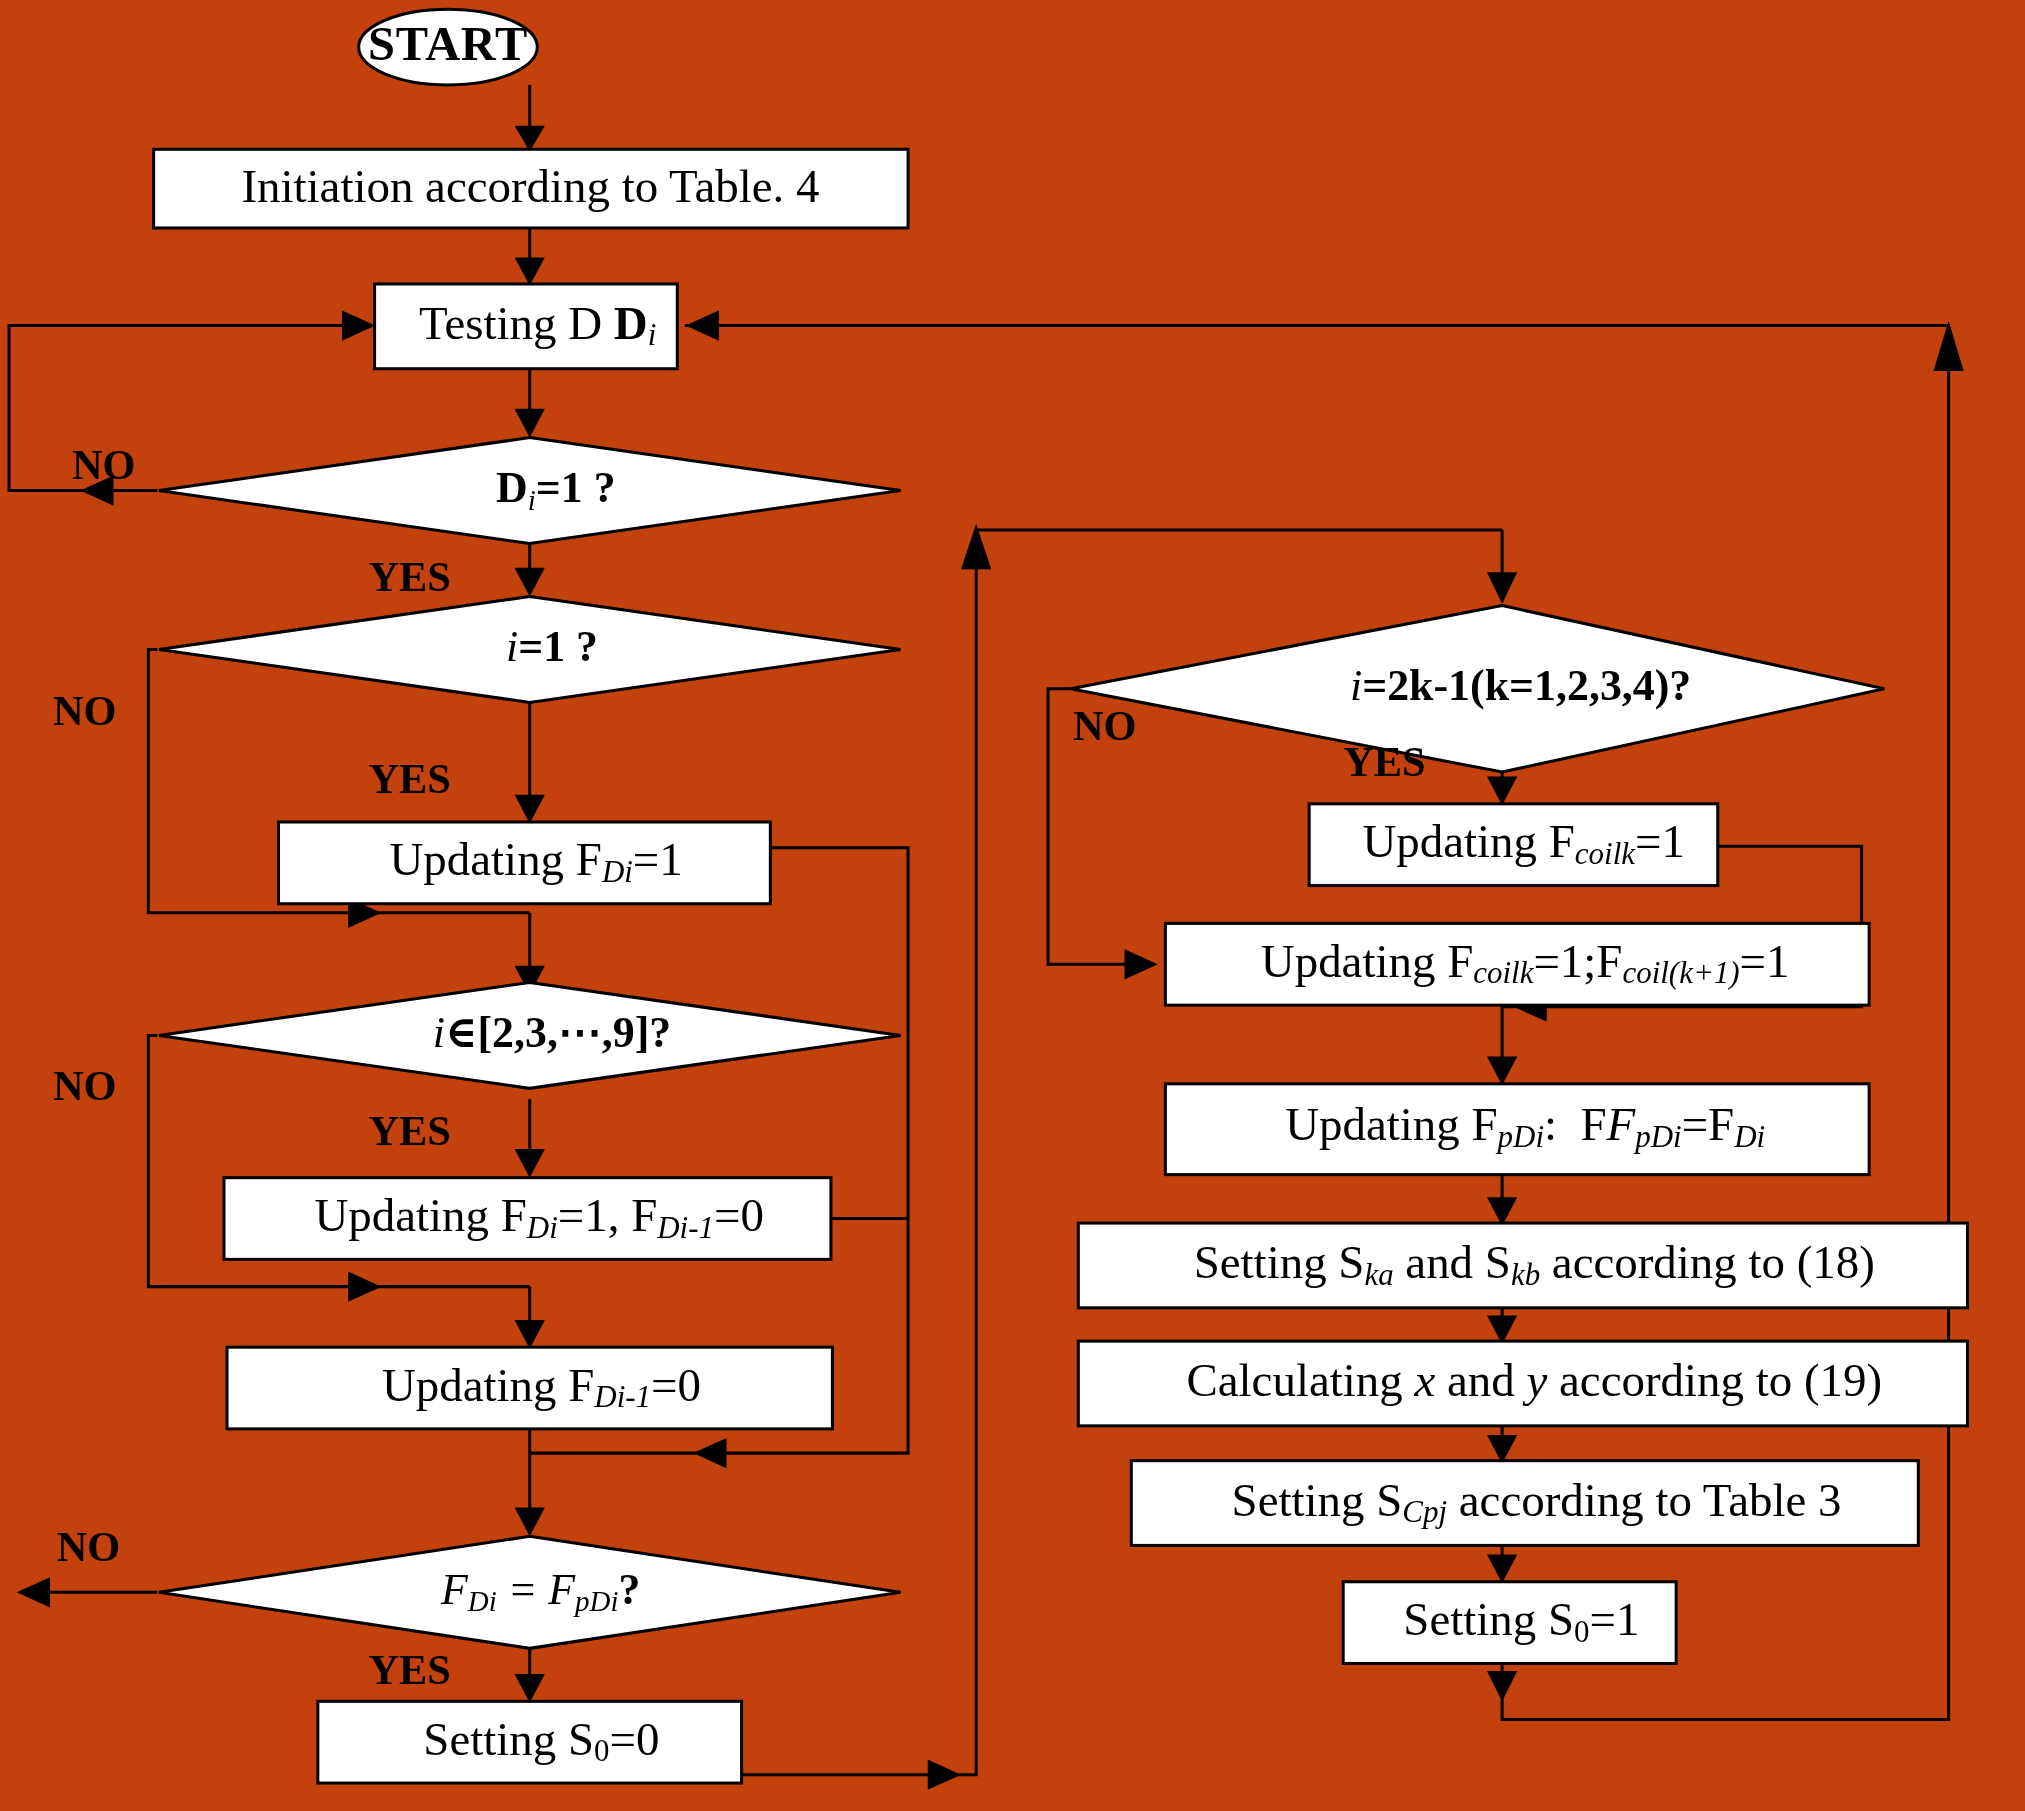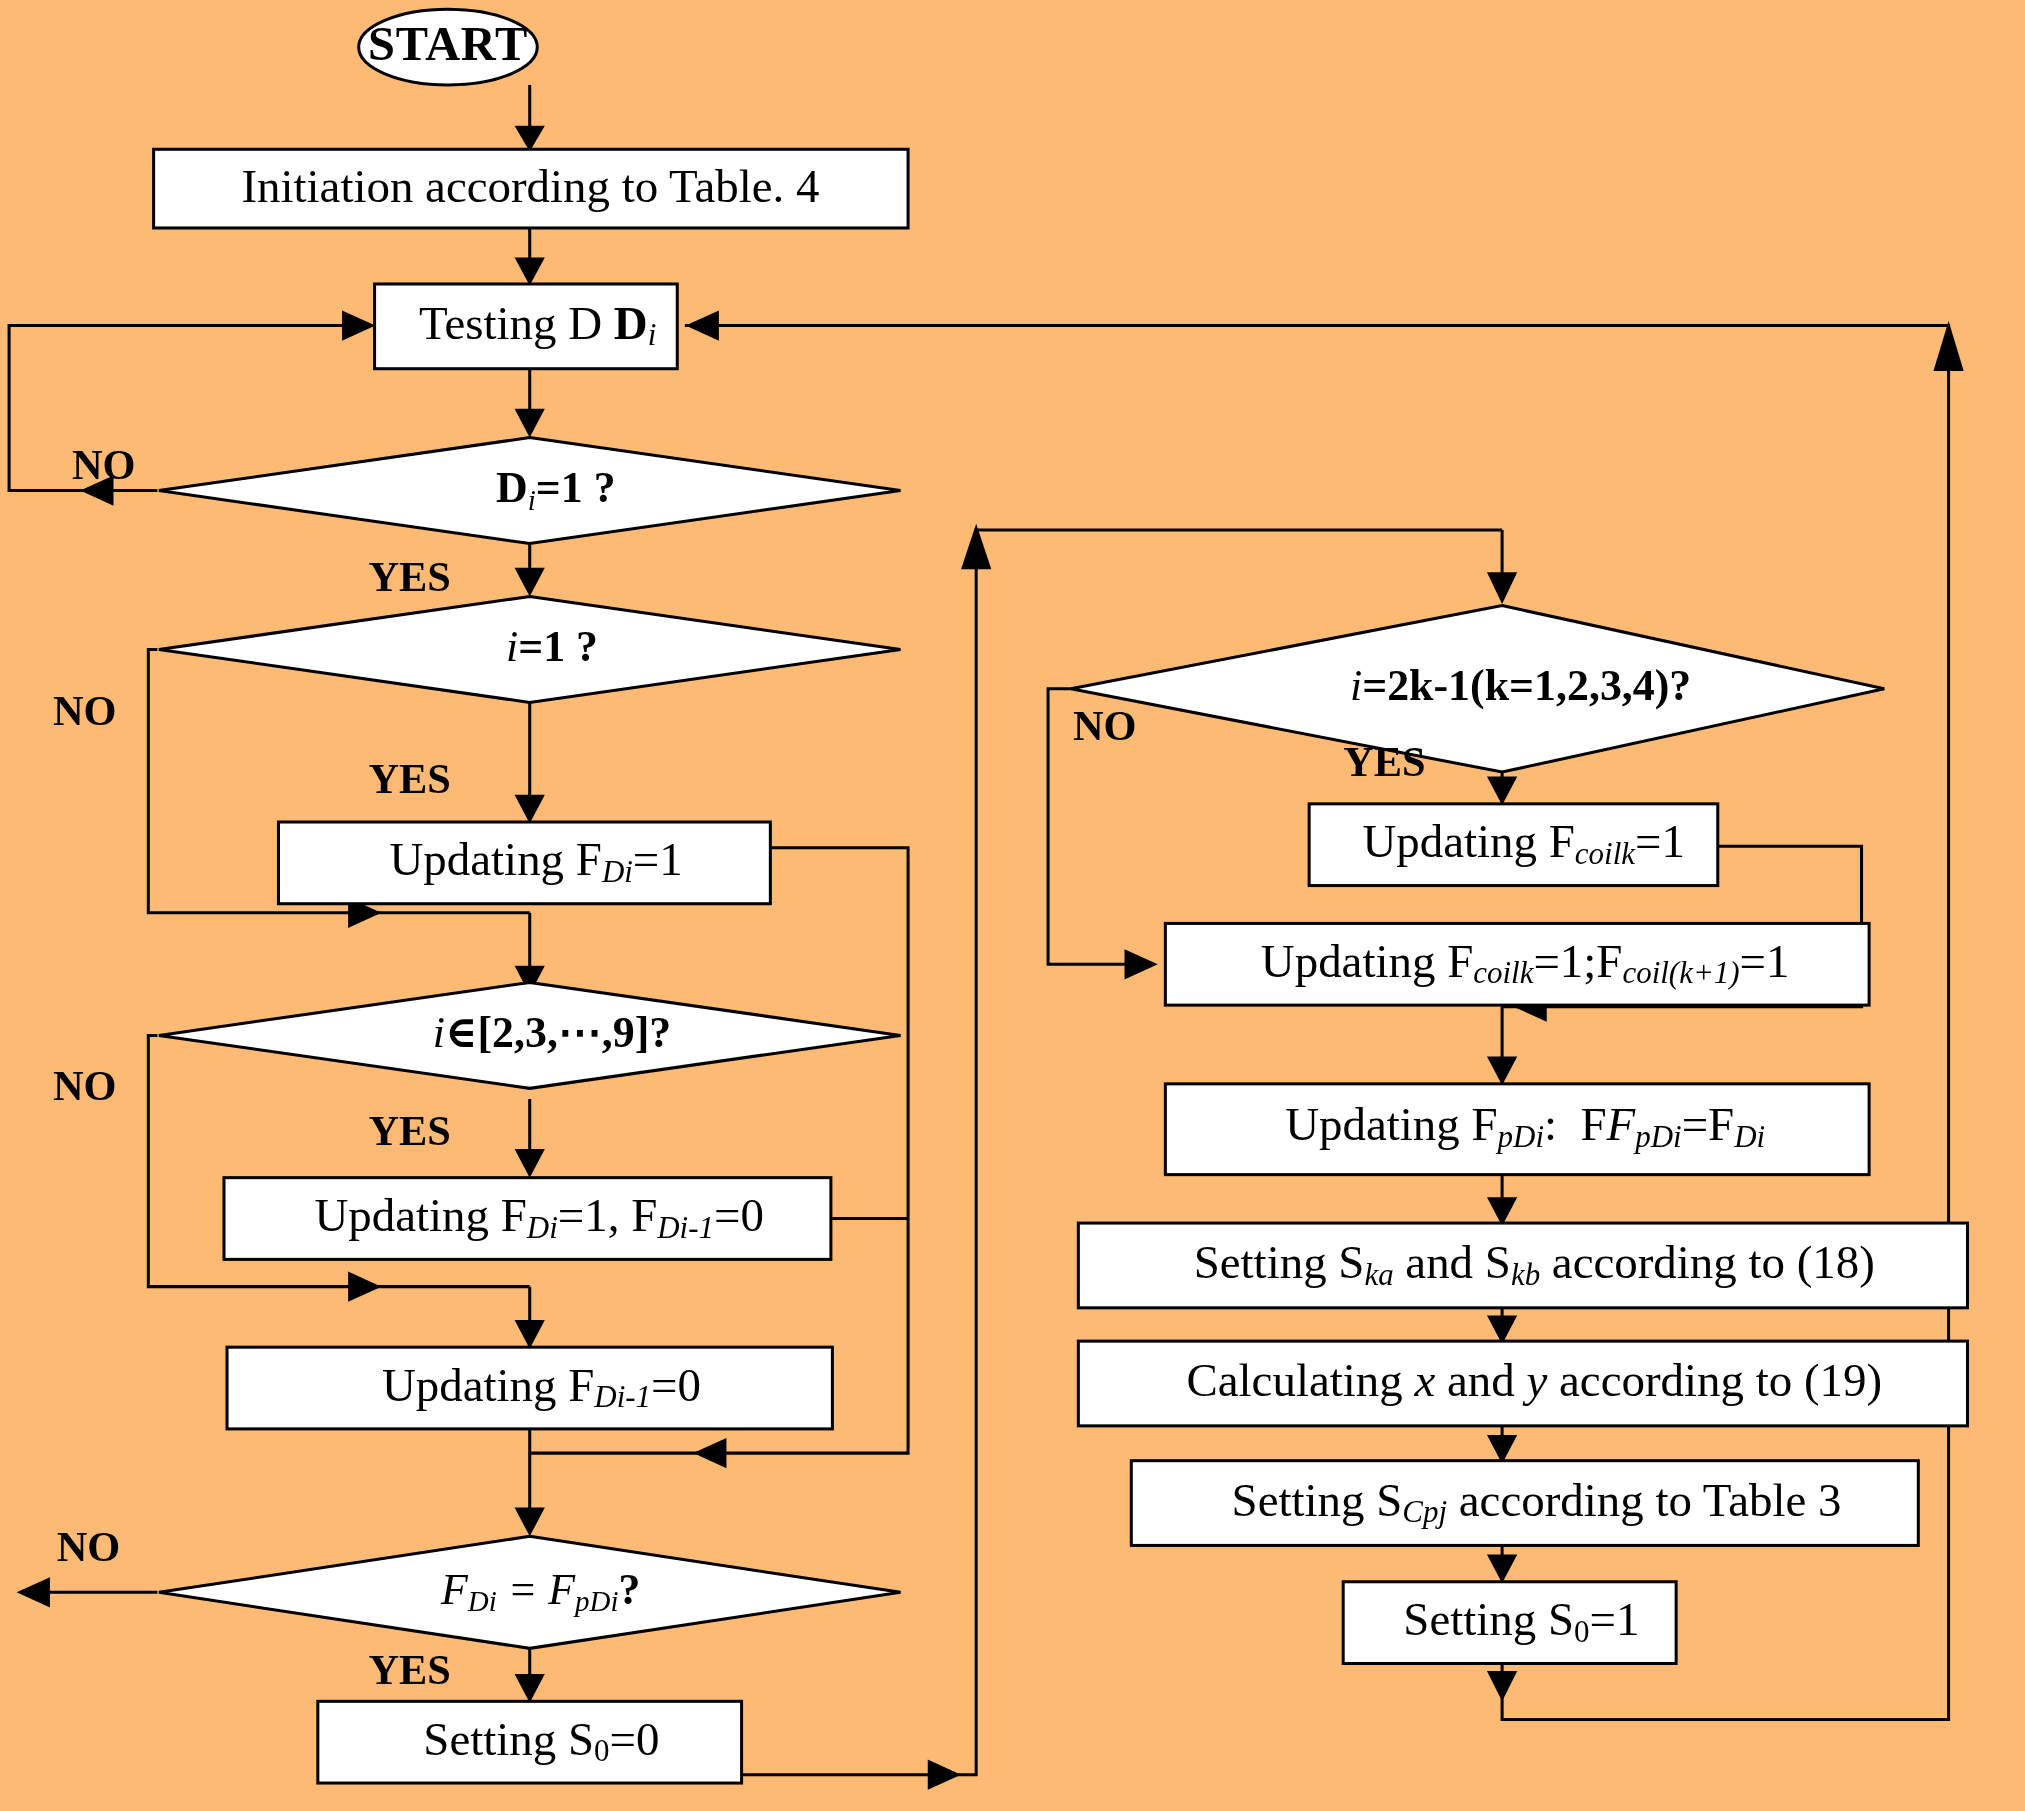--- a/index.html
+++ b/index.html
@@ -4,21 +4,21 @@
 <style>
   html, body {
     margin: 0;
     padding: 0;
     background: #ffffff;
   }
   #flow-root {
     position: relative;
     width: 2025px;
     height: 1812px;
-    background: #fdba74;
+    background: #c2410c;
     font-family: "Liberation Serif", "DejaVu Serif", serif;
   }
   svg#flow-svg {
     position: absolute;
     top: 0; left: 0;
     width: 2025px;
     height: 1812px;
     display: block;
   }
   .nodeshape {

